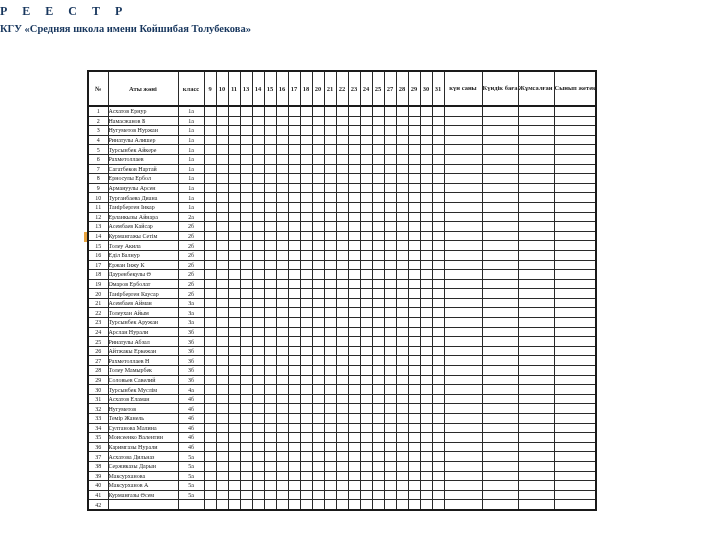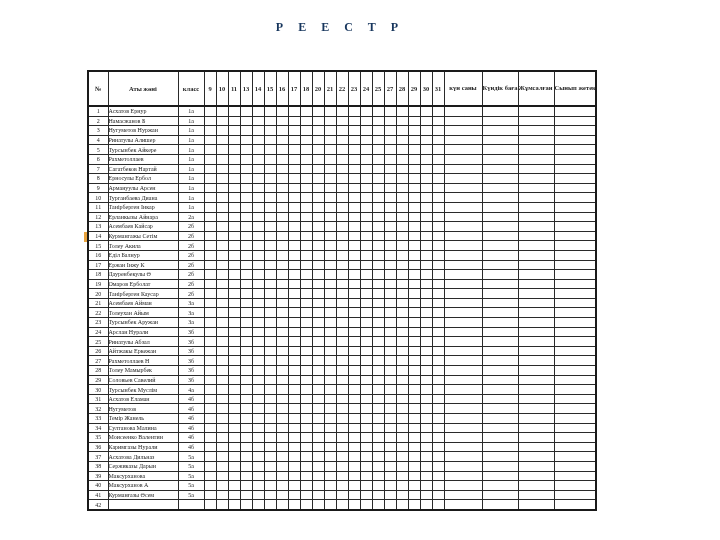--- a/index.html
+++ b/index.html
@@ -5,22 +5,21 @@
   html,body{margin:0;padding:0;}
   body{
     width:720px;height:540px;
     background:#ffffff;
     font-family:"Liberation Serif", serif;
     position:relative;
     overflow:hidden;
   }
   .page{position:absolute;inset:0;background:#ffffff;}
   .title-block{
-    position:absolute;top:20px;left:0;width:680px;
-    text-align:center;
+    position:absolute;top:4px;left:0;width:680px;
     color:#17365d;
     font-weight:bold;
     line-height:1.25;
   }
   .title-main{font-size:12px;letter-spacing:6px;margin-bottom:3px;}
   .title-sub{font-size:10.5px;}
   .table-wrap{
     position:absolute;left:87px;top:70px;
     width:514px;height:447px;
     overflow:hidden;
@@ -65,20 +64,21 @@
     background:#e8a33d;
   }
 </style>
 </head>
 <body>
 
 <div class="page">
 
   <div class="title-block">
     <div class="title-main">Р Е Е С Т Р</div>
+    <div class="title-sub">КГУ  «Средняя школа имени Койшибая Толубекова»</div>
   </div>
 
   <div class="marker"></div>
 
   <div class="table-wrap">
     <table class="registry">
       <colgroup>
           <col style="width: 20px;">
           <col style="width: 70px;">
           <col style="width: 26px;">

